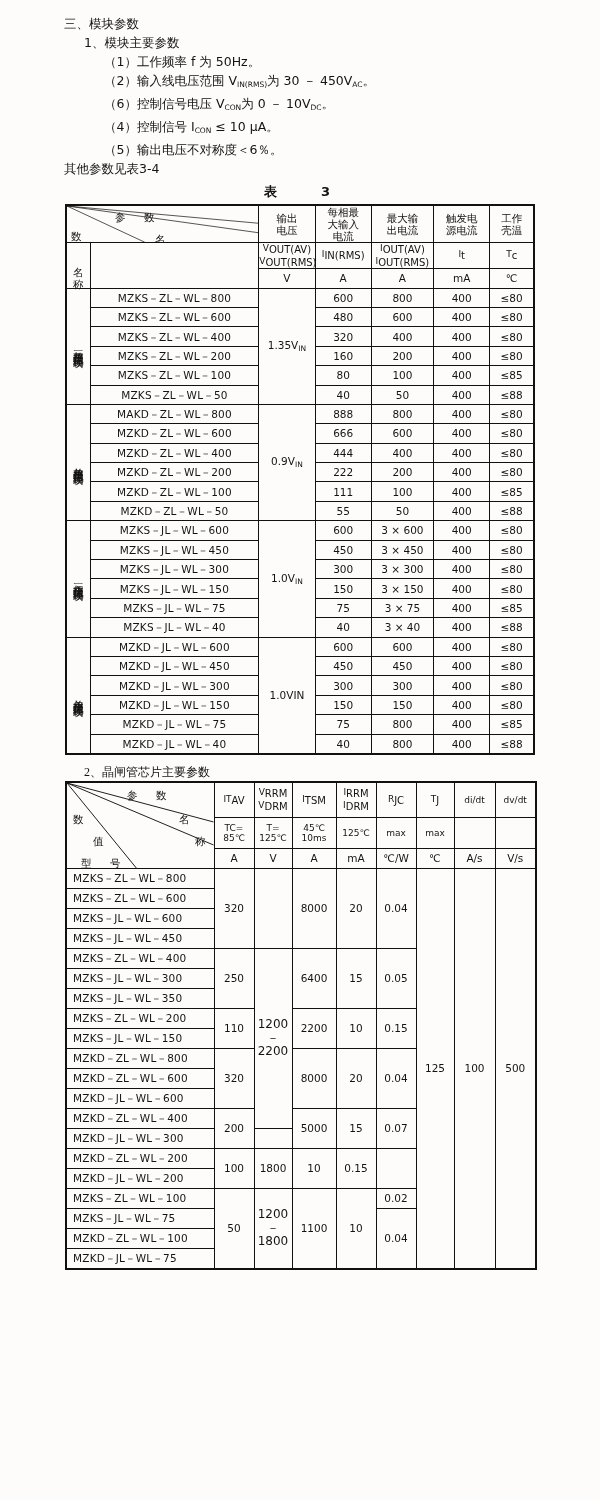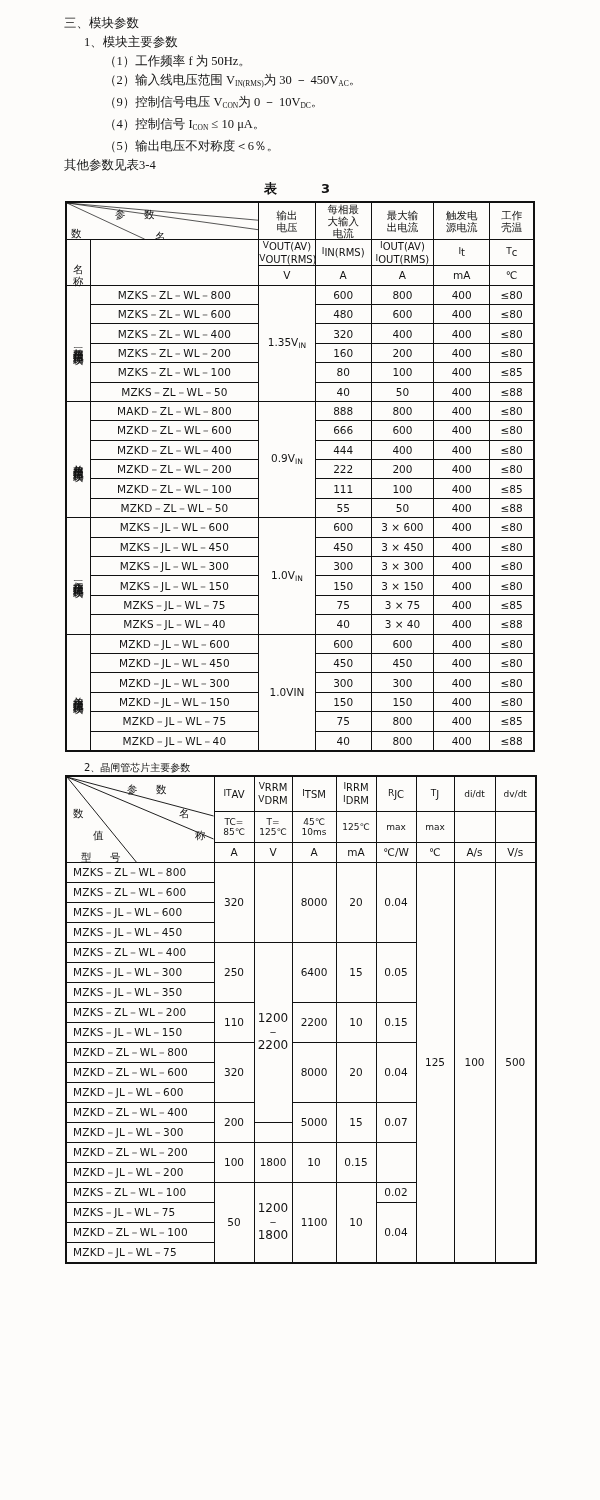--- a/index.html
+++ b/index.html
@@ -17,21 +17,20 @@
     padding:0;
   }
   
   .txt{
     padding:14px 0 0 0;
   }
   .l{
     font-size:12.5px;
     line-height:19px;
     white-space:nowrap;
-    font-family:Liberation Serif, serif;
   }
   .i1{padding-left:84px;}
   .i2{padding-left:104px;}
   .i0{padding-left:64px;}
   sub{font-size:7.5px;vertical-align:-2px;}
   
   .tcap{
     text-align:center;
     font-size:13px;
     letter-spacing:6px;
@@ -90,42 +89,43 @@
   .diag4 svg{position:absolute;left:0;top:0;width:100%;height:100%;}
   .diag4 span{position:absolute;font-size:10.5px;white-space:nowrap;}
   .d4-param{left:60px;top:6px;letter-spacing:4px;}
   .d4-num{left:6px;top:30px;letter-spacing:3px;}
   .d4-name{left:112px;top:30px;letter-spacing:3px;}
   .d4-val{left:26px;top:52px;letter-spacing:3px;}
   .d4-name2{left:128px;top:52px;letter-spacing:3px;}
   .d4-model{left:14px;top:74px;letter-spacing:4px;}
   .mid{font-size:12px;}
   .sec2{
-    font-size:10px;
+    font-size:12px;
     padding-left:84px;
     margin-top:9px;
+    font-family:Liberation Serif, serif;
   }
 </style>
 </head>
 <body>
 
 <div class="page">
 
   <div class="txt">
     <div class="l i0">三、模块参数</div>
     <div class="l i1">1、模块主要参数</div>
 
     <div class="l i2">（1）工作频率 f 为 50Hz。</div>
 
     <div class="l i2">
       <span>（2）输入线电压范围 V</span><sub>IN(RMS)</sub><span>为 30 － 450V</span><sub>AC</sub><span>。</span>
     </div>
 
     <div class="l i2">
-      <span>（9）控制信号电压 V</span><sub>CON</sub><span>为 0 － 10V</span><sub>DC</sub><span>。</span>
+      <span>（6）控制信号电压 V</span><sub>CON</sub><span>为 0 － 10V</span><sub>DC</sub><span>。</span>
     </div>
 
     <div class="l i2">
       <span>（4）控制信号 I</span><sub>CON</sub><span> ≤ 10 μA。</span>
     </div>
 
     <div class="l i2">（5）输出电压不对称度＜6％。</div>
 
 
     <div class="l i0">其他参数见表3-4</div>

